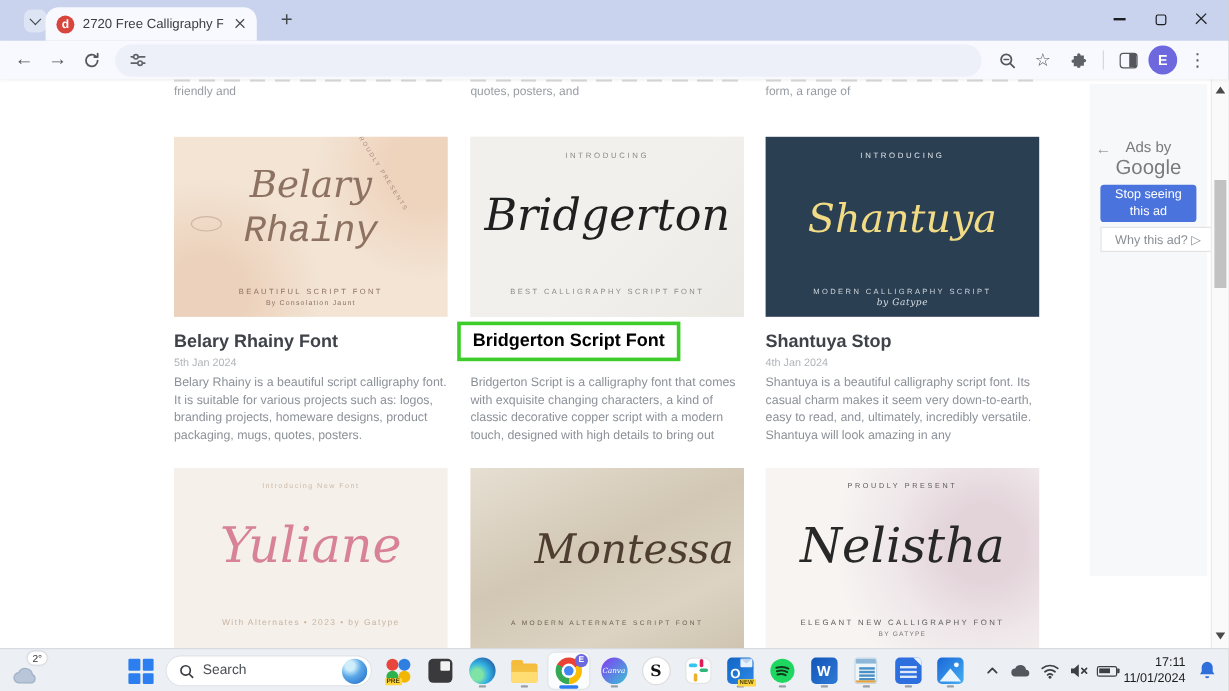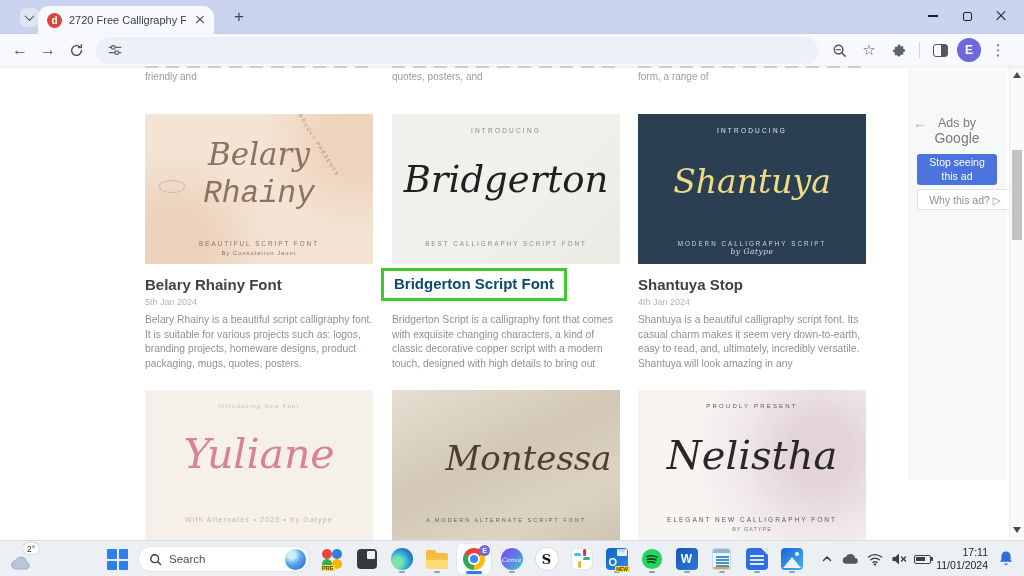--- a/index.html
+++ b/index.html
@@ -79,29 +79,29 @@
   .card-montessa .p-cap { color:#6f6050; font-size:5.5px; }
 
   .card-nelistha { background:radial-gradient(circle at 80% 42%, #e3d4da 0 16%, #efe7ea 38%, transparent 62%), #f7f4f2; }
   .nelistha-w1 { top:42px; font-size:40px; }
   .card-nelistha .p-top { color:#5c5c5c; font-size:6px; }
   .card-nelistha .p-cap { color:#5c5c5c; font-size:6.5px; }
   .card-nelistha .p-sub { color:#7a7a7a; font-size:5.5px; }
 
   .font-title { position:absolute; top:210px; font-size:15px; font-weight:bold; color:#3f4349; cursor:pointer; }
   .hl-box { position:absolute; left:381px; top:202px; border:3px solid #3ccd2a; background:#fff; padding:4px 10px 5px 10px; cursor:pointer; }
-  .hl-box .font-title-inner { font-size:15px; font-weight:bold; color:#0c4a6e; }
+  .hl-box .font-title-inner { font-size:15px; font-weight:bold; color:#000000; }
   .font-date { position:absolute; top:231px; font-size:9px; color:#b0b4ba; }
   .font-desc { position:absolute; top:247px; width:234px; font-size:10.3px; line-height:1.42; color:#8c9198; }
 
   
   .sidebar { position:absolute; left:908px; top:4px; width:98px; height:410px; background:#f7f8f9; }
   .ad-back { position:absolute; left:5px; top:46px; font-size:13px; color:#9aa0a6; cursor:pointer; }
   .ad-line1 { position:absolute; top:46px; left:0; width:100%; text-align:center; font-size:12.5px; color:#7b7b7b; }
-  .ad-line2 { position:absolute; top:60px; left:0; width:100%; text-align:center; font-size:14px; color:#7b7b7b; }
+  .ad-line2 { position:absolute; top:60px; left:0; width:100%; text-align:center; font-size:17px; color:#7b7b7b; }
   .ad-stop { position:absolute; top:84px; left:9px; width:80px; height:31px; background:#4a73dd; border-radius:3px; color:#fff; font-size:10.5px; line-height:1.25; display:flex; align-items:center; justify-content:center; text-align:center; cursor:pointer; padding:0 6px; }
   .ad-why { position:absolute; top:119px; left:9px; width:96px; height:21px; background:#fff; border:1px solid #e3e3e3; color:#8a8f94; font-size:10.5px; display:flex; align-items:center; justify-content:center; cursor:pointer; }
 
   
   .scrollbar { position:absolute; right:0; top:0; width:15px; height:474px; background:#fafafa; border-left:1px solid #ececec; }
   .sb-arrow { position:absolute; left:3px; width:0; height:0; border-left:4.5px solid transparent; border-right:4.5px solid transparent; cursor:pointer; }
   .sb-up { top:6px; border-bottom:6px solid #4a4a4a; }
   .sb-down { bottom:7px; border-top:6px solid #4a4a4a; }
   .sb-thumb { position:absolute; left:2px; top:84px; width:10px; height:90px; background:#c2c2c2; cursor:pointer; }
 

